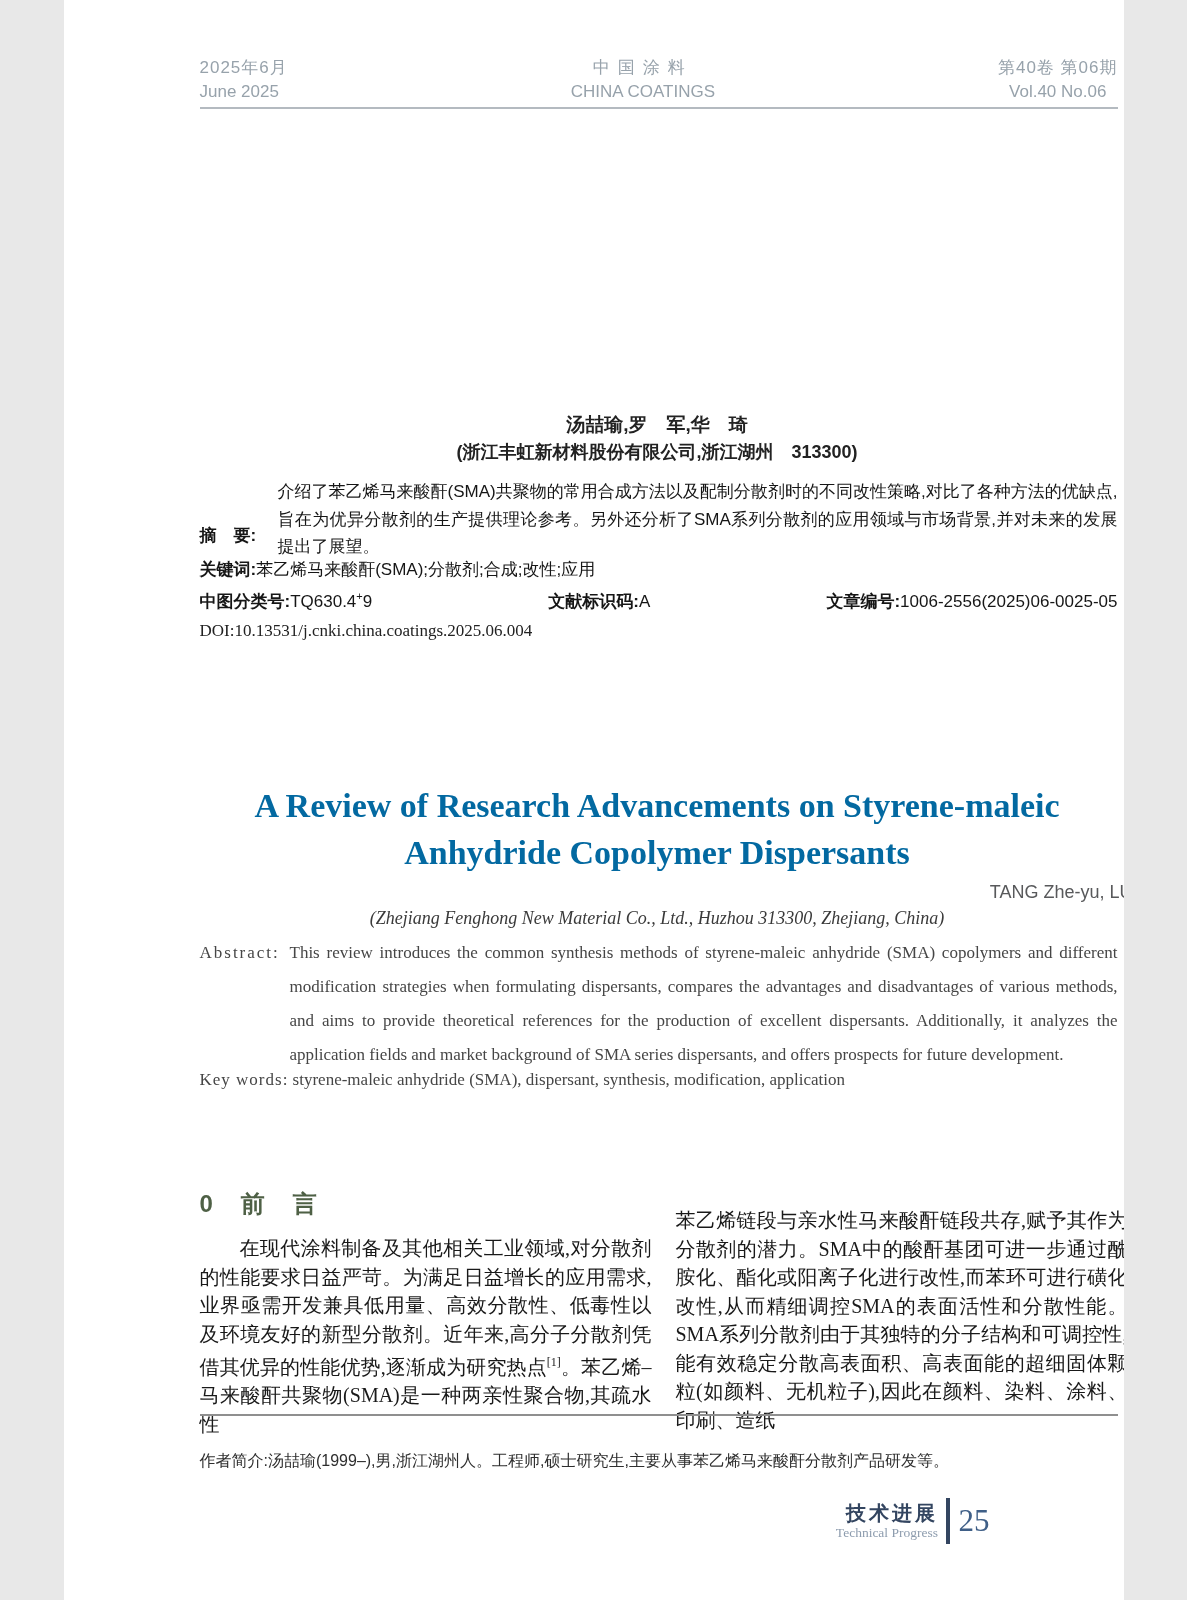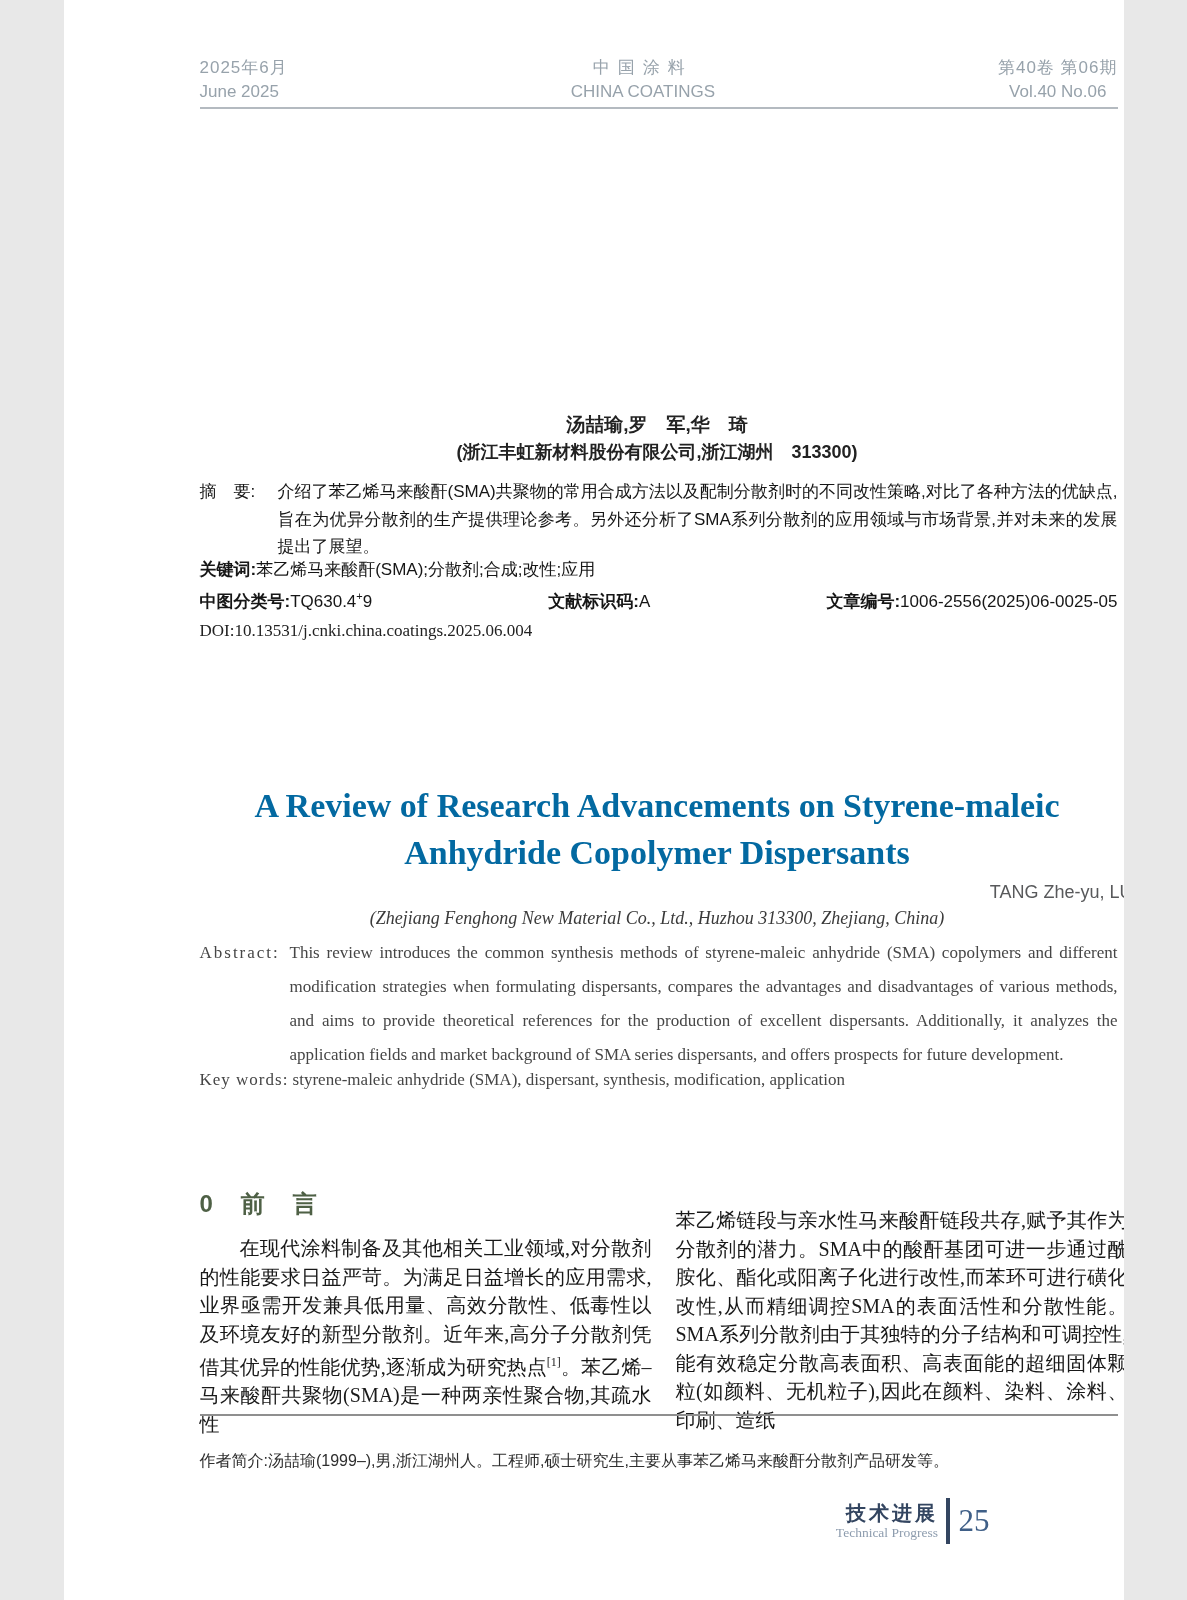--- a/index.html
+++ b/index.html
@@ -32,21 +32,21 @@
   }
   .cn-affil {
     position:absolute; top:440px; left:0; width:1187px; text-align:center;
     font-size:18px; font-weight:bold; color:#222;
   }
   
   .cn-abstract {
     position:absolute; top:478px; left:136px; width:918px; display:flex;
     font-size:17px; line-height:27.5px; color:#161616;
   }
-  .cn-abstract .lbl { flex:0 0 78px; font-weight:normal; }
+  .cn-abstract .lbl { flex:0 0 78px; font-weight:bold;margin-top:44px; }
   .cn-abstract .txt { flex:1; text-align:justify; }
   .cn-keywords {
     position:absolute; top:558px; left:136px; width:918px;
     font-size:17px; color:#161616;
   }
   .cn-keywords .lbl { font-weight:bold; }
   .class-row {
     position:absolute; top:590px; left:136px; width:918px;
     display:flex; justify-content:space-between; font-size:17px; color:#161616;
   }

